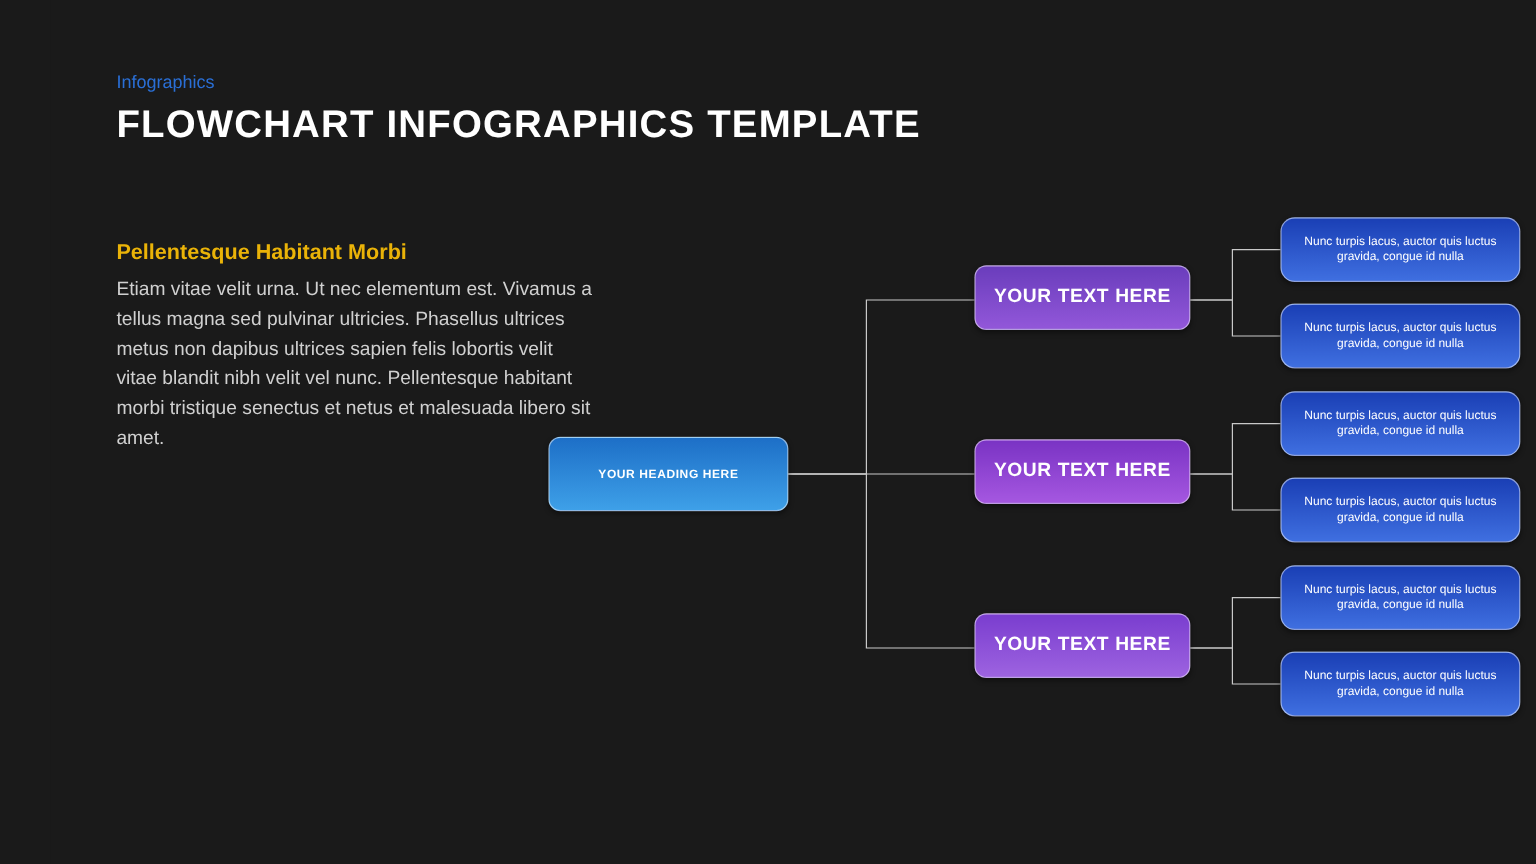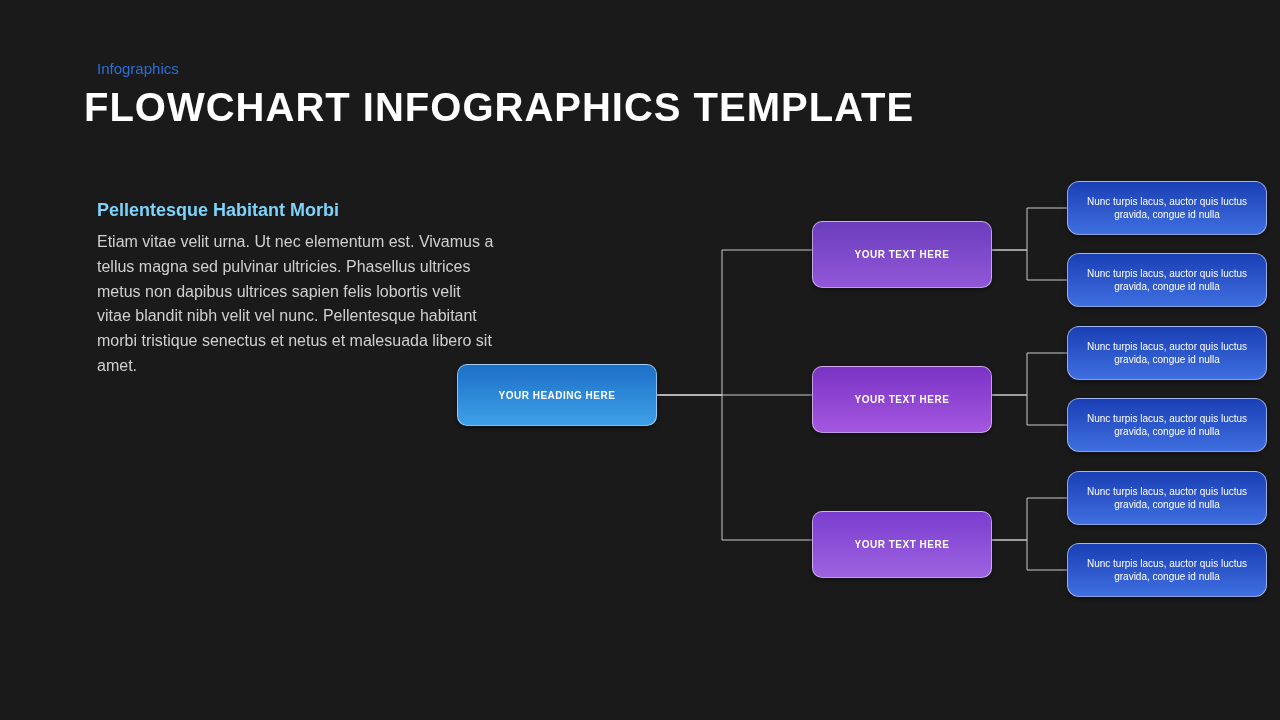--- a/index.html
+++ b/index.html
@@ -1,29 +1,29 @@
 <!DOCTYPE html>
 <html><head>
 <meta charset="utf-8">
 <style>
   * { margin: 0; padding: 0; box-sizing: border-box; }
   html, body { width: 1280px; height: 720px; background: #1a1a1a; font-family: "Segoe UI", Arial, sans-serif; overflow: hidden; }
   .slide { position: relative; width: 1280px; height: 720px; background: #1a1a1a; margin-left: 42px; }
 
   .eyebrow { position: absolute; left: 55px; top: 60px; color: #2a6fd6; font-size: 15px; font-weight: 500; }
-  .title { position: absolute; left: 42px; top: 85px; color: #fff; font-size: 40px; font-weight: 700; letter-spacing: 1px; }
+  .title { position: absolute; left: 55px; top: 85px; color: #fff; font-size: 32px; font-weight: 700; letter-spacing: 1px; }
 
-  .subheading { position: absolute; left: 55px; top: 200px; color: #7dd3fc; font-size: 18px; font-weight: 700; }
+  .subheading { position: absolute; left: 55px; top: 200px; color: #eab308; font-size: 18px; font-weight: 700; }
   .body { position: absolute; left: 55px; top: 230px; width: 400px; color: #d0d0d0; font-size: 16px; line-height: 1.55; font-weight: 300; }
 
   .node { position: absolute; border-radius: 10px; display: flex; align-items: center; justify-content: center; text-align: center; color: #fff; border: 1px solid rgba(255,255,255,0.5); box-shadow: 0 2px 4px rgba(0,0,0,0.4); }
 
   .root { width: 200px; height: 62px; background: linear-gradient(to bottom, #1d6fc7, #3ea0e8); font-size: 10px; font-weight: 700; letter-spacing: 0.5px; }
 
-  .mid { width: 180px; height: 67px; font-size: 10px; font-weight: 700; letter-spacing: 0.5px; }
+  .mid { width: 180px; height: 54px; font-size: 16px; font-weight: 700; letter-spacing: 0.5px; }
   .mid1 { background: linear-gradient(to bottom, #6a3dbc, #9257d9); }
   .mid2 { background: linear-gradient(to bottom, #7a33c4, #a557e0); }
   .mid3 { background: linear-gradient(to bottom, #7a3dcf, #9d63e0); }
 
   .leaf { width: 200px; height: 54px; background: linear-gradient(to bottom, #1a3fb5, #3f6fe0); font-size: 10px; font-weight: 400; line-height: 1.35; padding: 0 14px; border-radius: 12px; }
 
   svg.connectors { position: absolute; left: 0; top: 0; width: 1280px; height: 720px; pointer-events: none; }
   svg.connectors path { stroke: #c9c9c9; stroke-width: 1; fill: none; }
 </style>
 </head>

